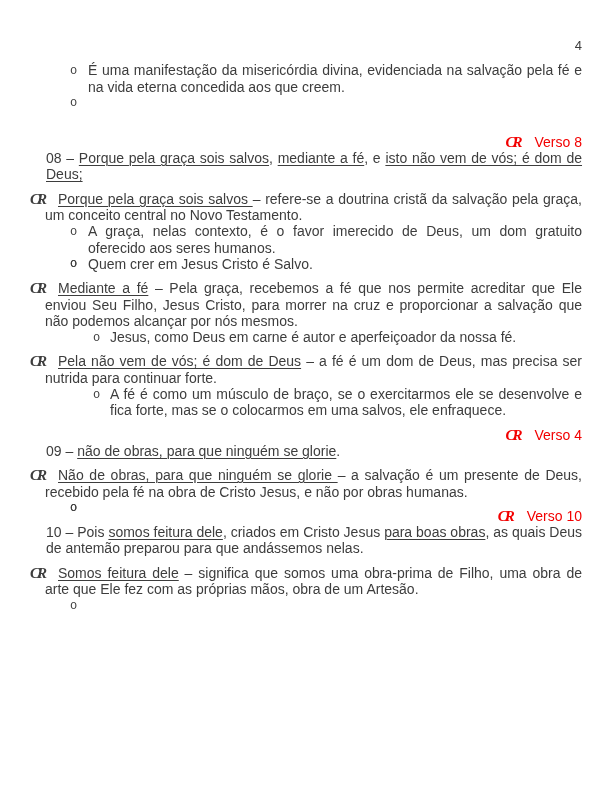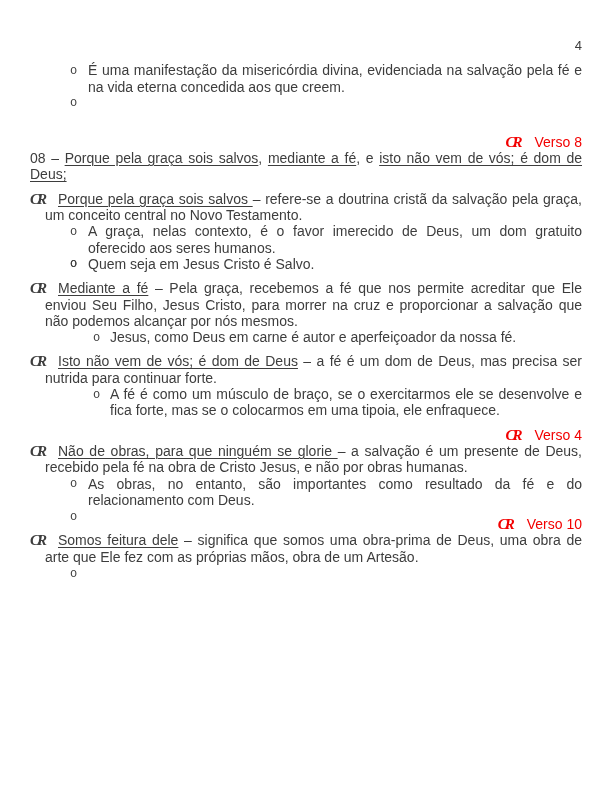--- a/index.html
+++ b/index.html
@@ -23,21 +23,21 @@
   .page-number {
     text-align: right;
     margin-bottom: 8px;
     font-size: 13px;
   }
 
   .spacer { height: 31px; }
 
   .para {
     text-align: justify;
-    margin: 0 0 8px 0;
+    margin: 0 0 8px 16px;
   }
 
   .verse-heading {
     color: var(--accent);
     margin: 0;
     text-align: right;
   }
   .verse-heading .cr-mark { margin-right: 12px; }
   .verse-label { color: var(--accent); }
 
@@ -101,47 +101,49 @@
       <div class="spacer"></div>
       <div class="verse-heading"><span class="cr-mark"><span class="g1">C</span><span class="g2">R</span></span><span class="verse-label">Verso 8</span></div>
       <div class="para"><span>08 – </span><span class="u">Porque pela graça sois salvos</span><span>, </span><span class="u">mediante a fé</span><span>, e </span><span class="u">isto não vem de vós; é dom de Deus;</span></div>
       <div class="cr-item">
         <span class="cr-mark"><span class="g1">C</span><span class="g2">R</span></span>
         <div class="cr-text"><span class="u">Porque pela graça sois salvos </span><span>– refere-se a doutrina cristã da salvação pela graça, um conceito central no Novo Testamento.</span></div>
       </div>
       <div class="blist lvl1">
         <div class="bullet-item"><span class="b-mark">o</span><span><span>A graça, nelas contexto, é o favor imerecido de Deus, um dom gratuito oferecido aos seres humanos.</span></span></div>
         <div class="bullet-item"><span class="b-mark">o</span></div>
-        <div class="bullet-item"><span class="b-mark">o</span><span><span>Quem seja em Jesus Cristo é Salvo.</span></span></div>
+        <div class="bullet-item"><span class="b-mark">o</span><span><span>Quem crer em Jesus Cristo é Salvo.</span></span></div>
       </div>
       <div class="cr-item">
         <span class="cr-mark"><span class="g1">C</span><span class="g2">R</span></span>
         <div class="cr-text"><span class="u">Mediante a fé</span><span> – Pela graça, recebemos a fé que nos permite acreditar que Ele enviou Seu Filho, Jesus Cristo, para morrer na cruz e proporcionar a salvação que não podemos alcançar por nós mesmos.</span></div>
       </div>
       <div class="blist lvl2">
         <div class="bullet-item"><span class="b-mark">o</span><span><span>Jesus, como Deus em carne é autor e aperfeiçoador da nossa fé.</span></span></div>
       </div>
       <div class="cr-item">
         <span class="cr-mark"><span class="g1">C</span><span class="g2">R</span></span>
-        <div class="cr-text"><span class="u">Isto não vem de vós; é dom de Deus</span><span> – a fé é um dom de Deus, mas precisa ser nutrida para continuar forte.</span></div>
+        <div class="cr-text"><span class="u">Pela não vem de vós; é dom de Deus</span><span> – a fé é um dom de Deus, mas precisa ser nutrida para continuar forte.</span></div>
       </div>
       <div class="blist lvl2">
-        <div class="bullet-item"><span class="b-mark">o</span><span><span>A fé é como um músculo de braço, se o exercitarmos ele se desenvolve e fica forte, mas se o colocarmos em uma tipoia, ele enfraquece.</span></span></div>
+        <div class="bullet-item"><span class="b-mark">o</span><span><span>A fé é como um músculo de braço, se o exercitarmos ele se desenvolve e fica forte, mas se o colocarmos em uma salvos, ele enfraquece.</span></span></div>
       </div>
       <div class="verse-heading"><span class="cr-mark"><span class="g1">C</span><span class="g2">R</span></span><span class="verse-label">Verso 4</span></div>
+      <div class="para"><span>09 – </span><span class="u">não de obras, para que ninguém se glorie</span><span>.</span></div>
       <div class="cr-item">
         <span class="cr-mark"><span class="g1">C</span><span class="g2">R</span></span>
         <div class="cr-text"><span class="u">Não de obras, para que ninguém se glorie </span><span>– a salvação é um presente de Deus, recebido pela fé na obra de Cristo Jesus, e não por obras humanas.</span></div>
       </div>
       <div class="blist lvl1">
-        <div class="bullet-item"><span class="b-mark">o</span><span><span>As obras, no entanto, são importantes como resultado da fé e do relacionamento com Deus.</span></span></div>
+        <div class="bullet-item"><span class="b-mark">o</span></div>
         <div class="bullet-item"><span class="b-mark">o</span></div>
       </div>
       <div class="verse-heading"><span class="cr-mark"><span class="g1">C</span><span class="g2">R</span></span><span class="verse-label">Verso 10</span></div>
+      <div class="para"><span>10 – Pois </span><span class="u">somos feitura dele</span><span>, criados em Cristo Jesus </span><span class="u">para boas obras</span><span>, as quais Deus de antemão preparou para que andássemos nelas.</span></div>
       <div class="cr-item">
         <span class="cr-mark"><span class="g1">C</span><span class="g2">R</span></span>
-        <div class="cr-text"><span class="u">Somos feitura dele</span><span> – significa que somos uma obra-prima de Deus, uma obra de arte que Ele fez com as próprias mãos, obra de um Artesão.</span></div>
+        <div class="cr-text"><span class="u">Somos feitura dele</span><span> – significa que somos uma obra-prima de Filho, uma obra de arte que Ele fez com as próprias mãos, obra de um Artesão.</span></div>
       </div>
       <div class="blist lvl1">
         <div class="bullet-item"><span class="b-mark">o</span></div>
       </div>
     </div>
 </div>
 
 </body></html>

